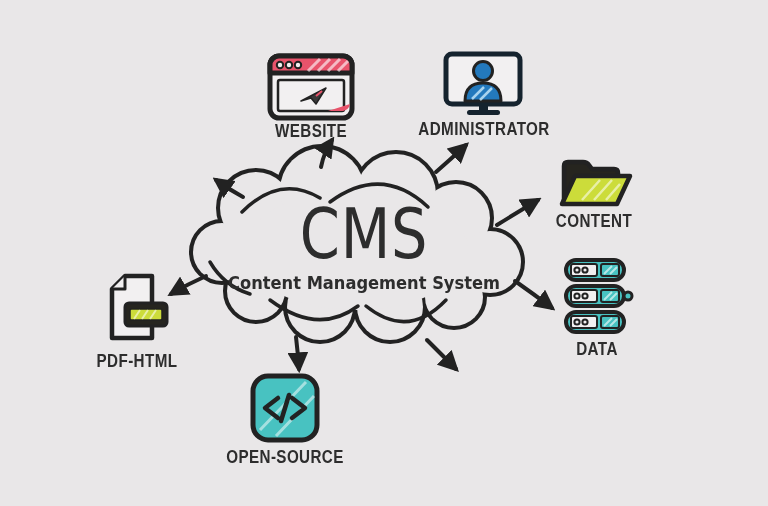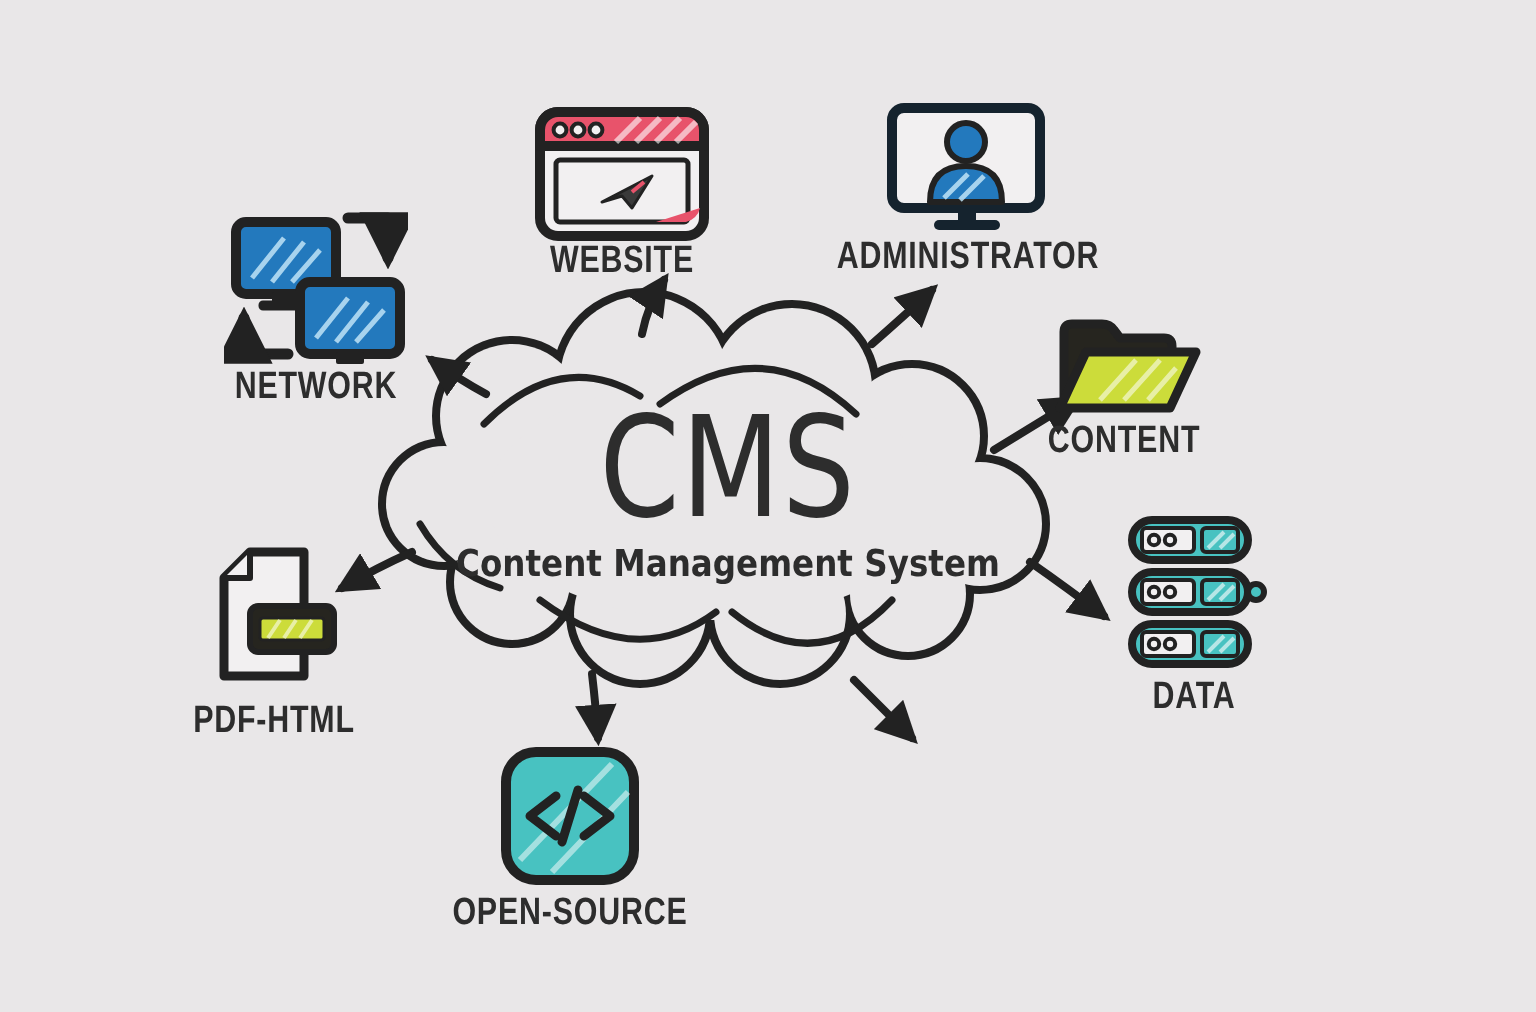--- a/index.html
+++ b/index.html
@@ -80,38 +80,20 @@
       <path d="M515,281 Q535,295 552,308" marker-end="url(#ah)"></path>
       <path d="M427,340 Q442,355 456,369" marker-end="url(#ah)"></path>
       <path d="M296,337 Q298,354 299,369" marker-end="url(#ah)"></path>
       <path d="M206,276 Q188,284 171,294" marker-end="url(#ah)"></path>
     </g>
   </svg>
 
   <div class="cms-title">CMS</div>
   <div class="cms-subtitle">Content Management System</div>
 
-  <div class="node" style="left:112px;top:103px;">
-    <svg width="92" height="80" viewBox="0 0 92 80">
-      <g stroke="#222" stroke-linejoin="round">
-        <rect x="6" y="8" width="50" height="36" rx="5" fill="#2379bd" stroke-width="5"></rect>
-        <path d="M14,36 L30,16 M24,38 L40,18 M34,38 L48,22" stroke="#bfe3f7" stroke-width="2.5" opacity=".85"></path>
-        <rect x="25" y="44" width="12" height="4" fill="#222" stroke-width="2"></rect>
-        <rect x="18" y="48" width="26" height="3.5" rx="1.5" fill="#222" stroke-width="1.5"></rect>
-        <rect x="38" y="38" width="50" height="36" rx="5" fill="#2379bd" stroke-width="5"></rect>
-        <path d="M46,66 L62,46 M56,68 L72,48 M66,68 L80,52" stroke="#bfe3f7" stroke-width="2.5" opacity=".85"></path>
-        <rect x="57" y="74" width="12" height="4" fill="#222" stroke-width="2"></rect>
-      </g>
-      <g fill="none" stroke="#222" stroke-width="5.5" stroke-linecap="round" stroke-linejoin="round">
-        <path d="M62,6 L82,6 L82,26" marker-end="url(#ah)"></path>
-        <path d="M32,74 L10,74 L10,56" marker-end="url(#ah)"></path>
-      </g>
-    </svg>
-    <div class="node-label" style="left:46px;top:80px;">NETWORK</div>
-  </div>
 
   <div class="node" style="left:438px;top:50px;">
     <svg width="90" height="70" viewBox="0 0 90 70">
       <rect x="8" y="4" width="74" height="50" rx="6" fill="#f2f0f1" stroke="#15232e" stroke-width="5"></rect>
       <circle cx="45" cy="21" r="9.5" fill="#2379bd" stroke="#222" stroke-width="3"></circle>
       <path d="M27,51 Q27,33 45,33 Q63,33 63,51 Z" fill="#2379bd" stroke="#222" stroke-width="3" stroke-linejoin="round"></path>
       <path d="M34,49 L46,37 M42,50 L54,38" stroke="#bfe3f7" stroke-width="2.5" opacity=".85"></path>
       <rect x="41" y="54" width="9" height="6" fill="#15232e"></rect>
       <rect x="29" y="60" width="33" height="5" rx="2.5" fill="#15232e"></rect>
     </svg>
@@ -127,21 +109,21 @@
       <circle cx="23" cy="13" r="3.2" fill="#f2f0f1" stroke="#222" stroke-width="2"></circle>
       <circle cx="32" cy="13" r="3.2" fill="#f2f0f1" stroke="#222" stroke-width="2"></circle>
       <rect x="12" y="28" width="66" height="31" rx="2" fill="none" stroke="#222" stroke-width="2.5"></rect>
       <path d="M62,59 h15 a9,9 0 0 0 7,-7 l-22,7 z" fill="#e8536b"></path>
       <path d="M35,49 L60,36 L50,52 L45,46 Z" fill="#3a3a3a" stroke="#222" stroke-width="1.5" stroke-linejoin="round"></path>
       <path d="M50,44 L56,39" stroke="#e8536b" stroke-width="2"></path>
     </svg>
     <div class="node-label" style="left:45px;top:68px;">WEBSITE</div>
   </div>
 
-  <div class="node" style="left:524px;top:152px;">
+  <div class="node" style="left:556px;top:152px;">
     <svg width="78" height="60" viewBox="0 0 78 60">
       <path d="M8,50 V14 Q8,10 12,10 L27,10 Q31,10 33,13 L36,17 L58,17 Q62,17 62,21 V30" fill="#26251f" stroke="#222" stroke-width="4.5" stroke-linejoin="round"></path>
       <path d="M6,52 L19,24 L74,24 L61,52 Z" fill="#ccdc3a" stroke="#222" stroke-width="4.5" stroke-linejoin="round"></path>
       <path d="M26,48 L44,28 M38,48 L56,28 M50,48 L64,32" stroke="#ffffff" stroke-width="2.5" opacity=".55"></path>
     </svg>
     <div class="node-label" style="left:38px;top:58px;">CONTENT</div>
   </div>
 
   <div class="node" style="left:560px;top:256px;">
     <svg width="74" height="82" viewBox="0 0 74 82">

